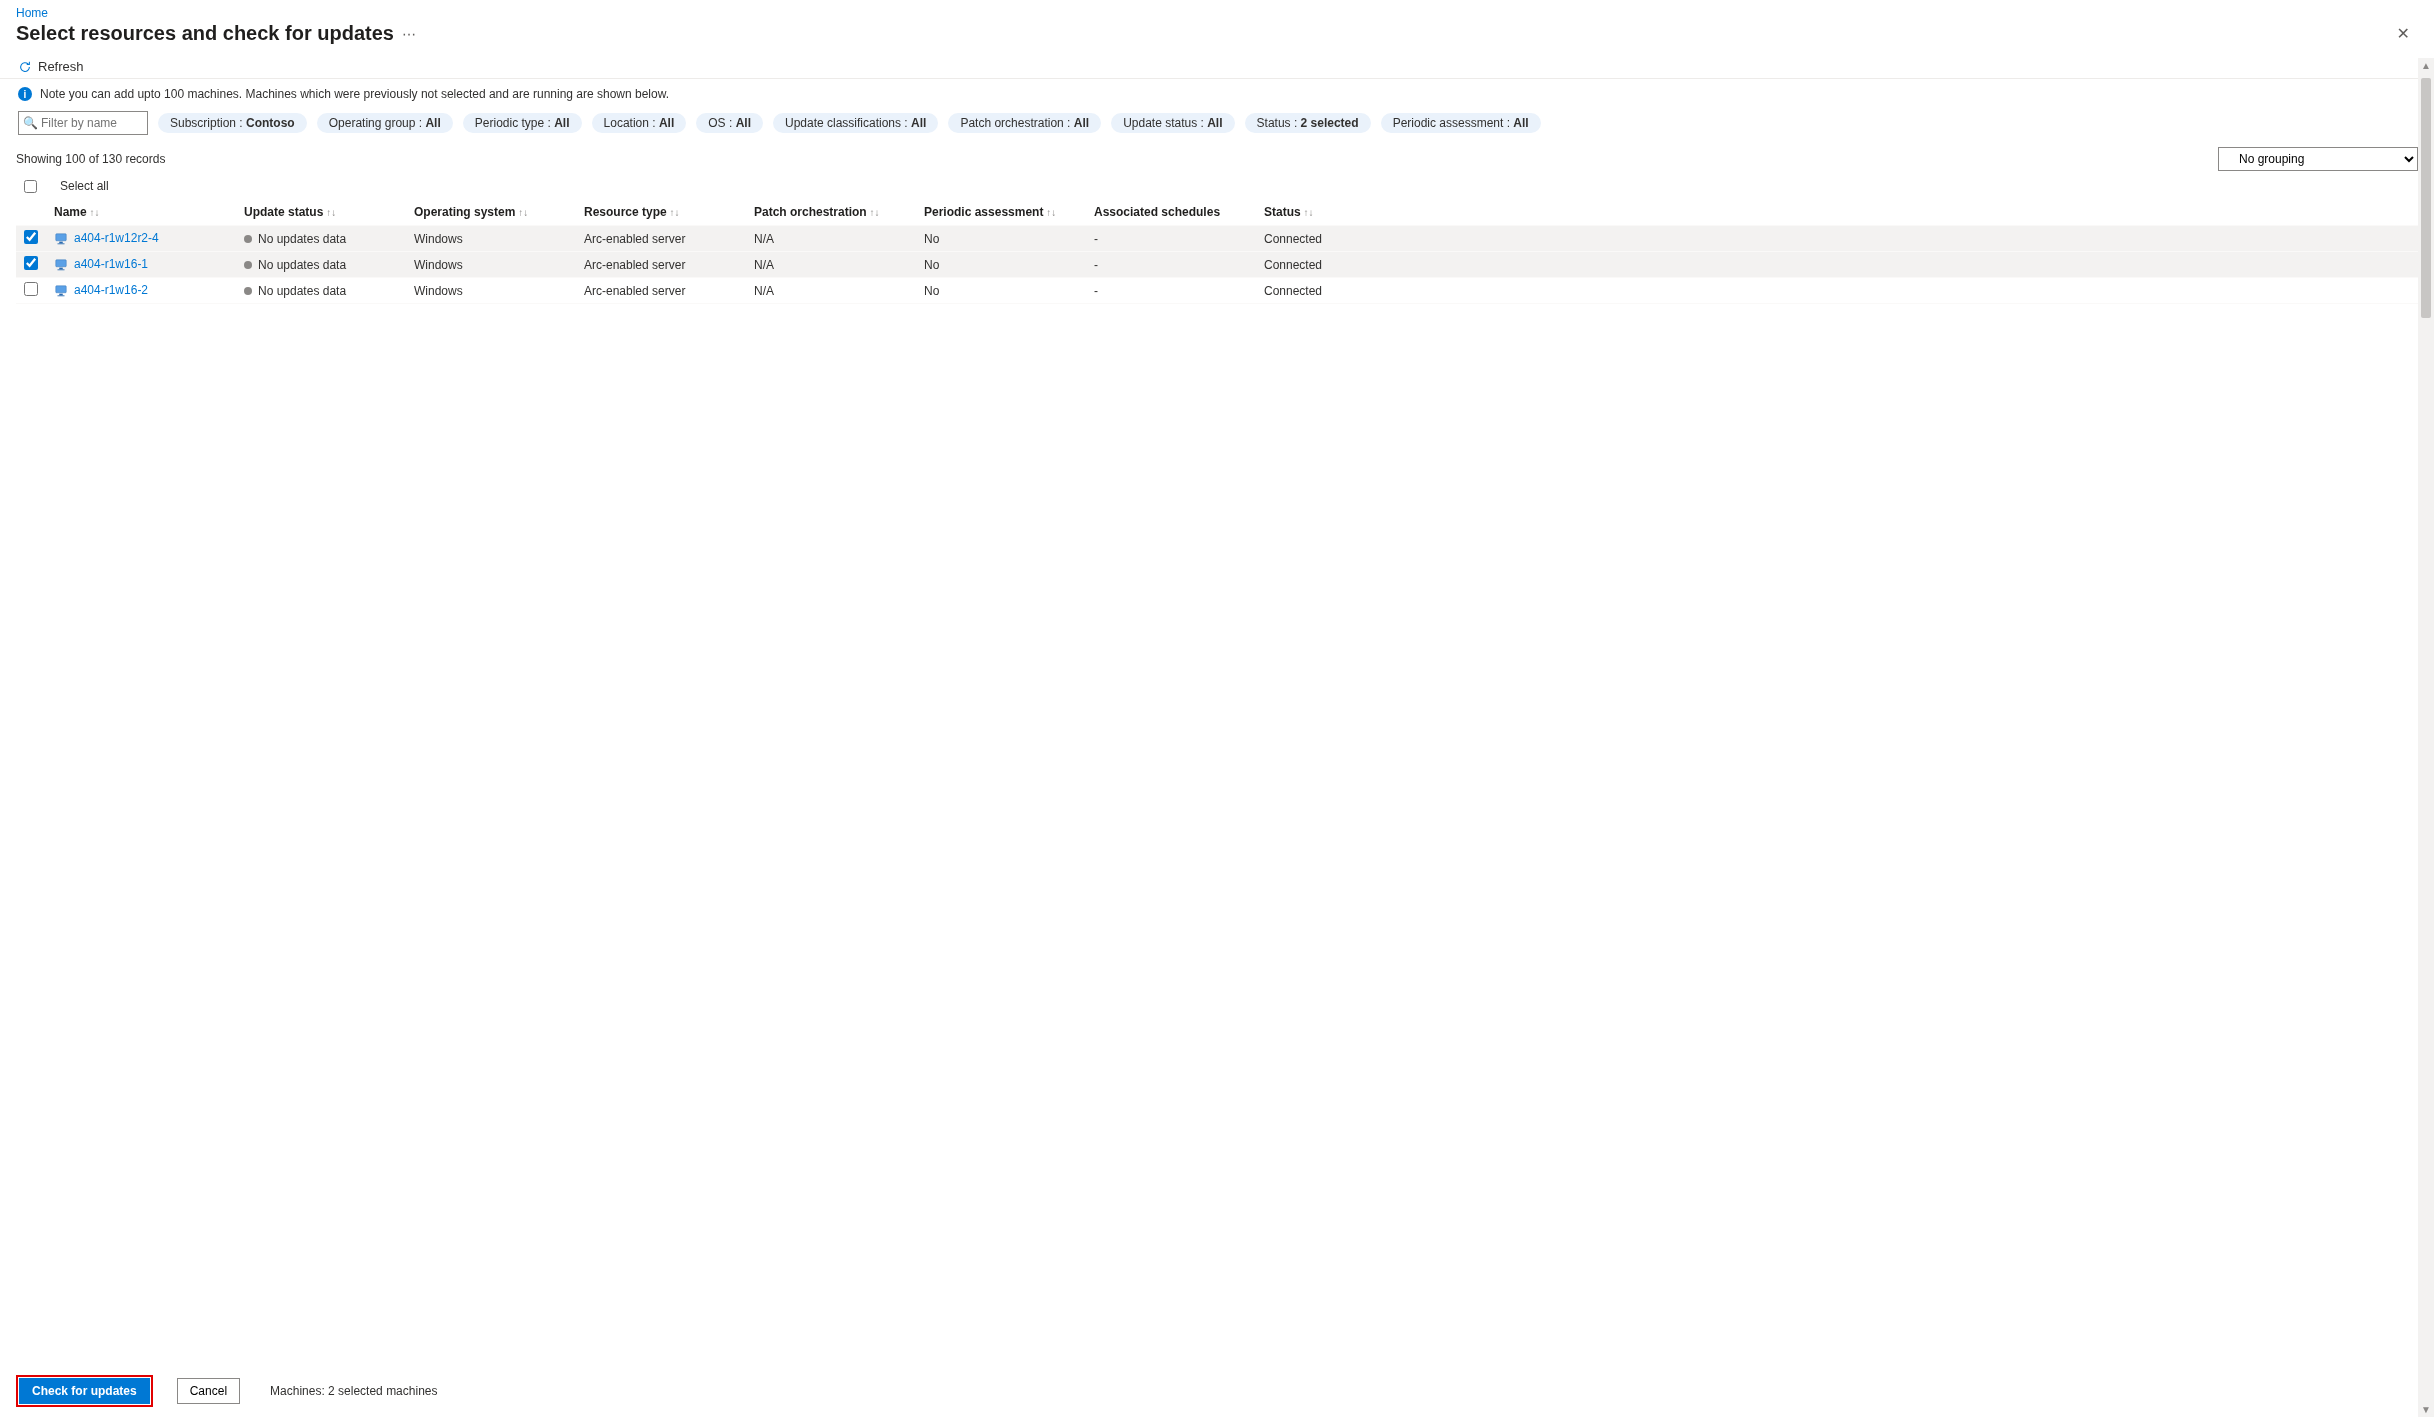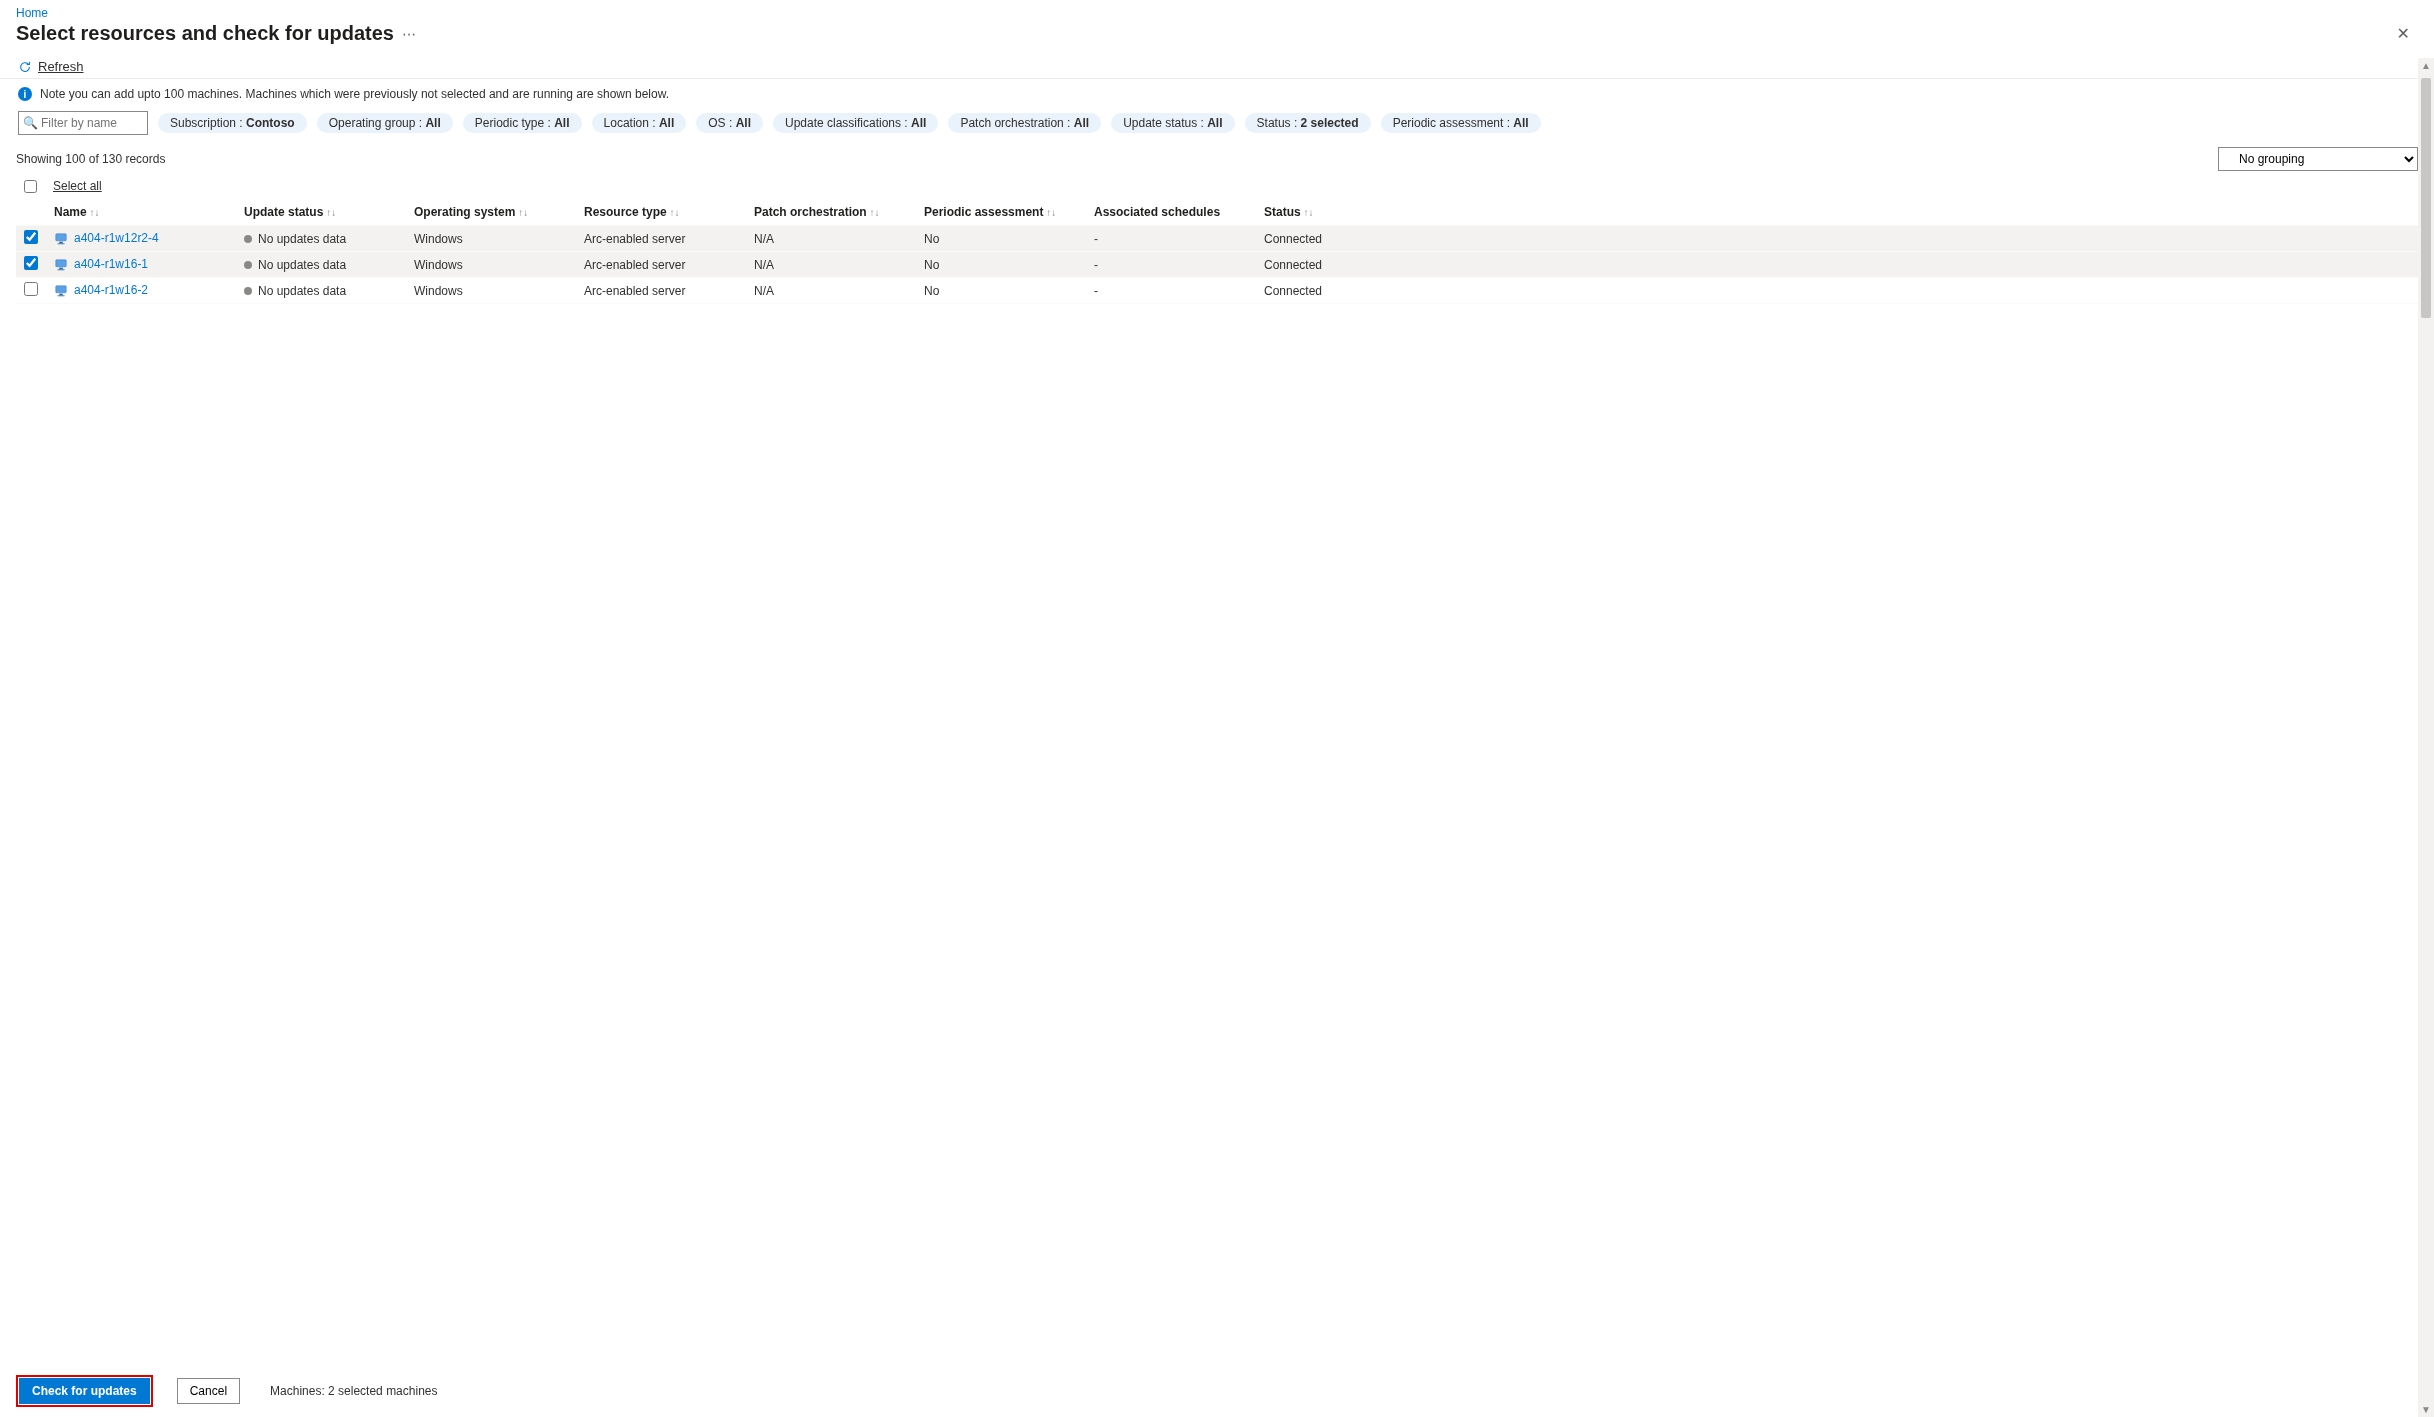--- a/index.html
+++ b/index.html
@@ -7,21 +7,21 @@
 
     .breadcrumb { padding: 6px 16px 0 16px; font-size: 12px; }
     .breadcrumb a { color: #0078d4; text-decoration: none; }
 
     .page-head { display: flex; align-items: center; justify-content: space-between; padding: 0 16px 6px 16px; }
     .page-title { font-size: 20px; font-weight: 700; color: #201f1e; }
     .page-title-row { display: flex; align-items: center; gap: 8px; }
     .dots { color: #605e5c; font-size: 14px; line-height: 1; user-select: none; cursor: pointer; }
     .close-btn { font-size: 16px; color: #605e5c; cursor: pointer; padding: 4px 8px; }
 
-    .toolbar { padding: 6px 18px 4px 18px; display: flex; align-items: center; gap: 6px; border-bottom: 1px solid #edebe9; text-decoration: underline; }
+    .toolbar { padding: 6px 18px 4px 18px; display: flex; align-items: center; gap: 6px; border-bottom: 1px solid #edebe9; }
     .toolbar .refresh { display: flex; align-items: center; gap: 6px; font-size: 13px; color: #323130; cursor: pointer; }
     .toolbar .refresh svg { width: 14px; height: 14px; stroke: #0078d4; fill: none; }
 
     .info-bar { display: flex; align-items: center; gap: 8px; padding: 8px 18px; font-size: 12px; color: #323130; }
     .info-bar .info-icon { width: 14px; height: 14px; border-radius: 50%; background: #0078d4; color: #fff; display: inline-flex; align-items: center; justify-content: center; font-size: 10px; font-weight: 700; flex-shrink: 0; }
 
     .filters-row { display: flex; align-items: center; gap: 10px; padding: 2px 18px 8px 18px; flex-wrap: wrap; }
     .filter-input { position: relative; }
     .filter-input input { width: 130px; height: 24px; border: 1px solid #8a8886; padding: 0 6px 0 22px; font-size: 12px; outline: none; }
     .filter-input .search-icon { position: absolute; left: 5px; top: 50%; transform: translateY(-50%); color: #605e5c; font-size: 12px; }
@@ -45,21 +45,21 @@
 
     .col-check { width: 22px; }
     .col-name { width: 190px; }
     .col-update { width: 170px; }
     .col-os { width: 170px; }
     .col-rt { width: 170px; }
     .col-po { width: 170px; }
     .col-pa { width: 170px; }
     .col-as { width: 170px; }
 
-    .selectall-row { display: flex; align-items: center; gap: 16px; padding: 2px 8px 6px 8px; text-decoration: underline; }
+    .selectall-row { display: flex; align-items: center; gap: 23px; padding: 2px 8px 6px 8px; }
 
     .footer { position: fixed; bottom: 0; left: 0; right: 0; padding: 10px 16px; display: flex; align-items: center; gap: 24px; background: #fff; }
     .btn { height: 26px; padding: 0 12px; font-size: 12px; cursor: pointer; border: 1px solid transparent; }
     .btn-primary { background: #0078d4; color: #fff; font-weight: 600; }
     .btn-secondary { background: #fff; border: 1px solid #8a8886; color: #000000; }
     .highlight-box { border: 2px solid #e10000; padding: 1px; display: inline-flex; }
     .footer .status-text { font-size: 12px; color: #323130; margin-left: 6px; }
 
     .scrollbar-track { position: fixed; right: 0; top: 58px; bottom: 0; width: 16px; background: #f3f2f1; display: flex; flex-direction: column; align-items: center; justify-content: space-between; }
     .scrollbar-arrow { font-size: 10px; color: #8a8886; padding: 2px; }

